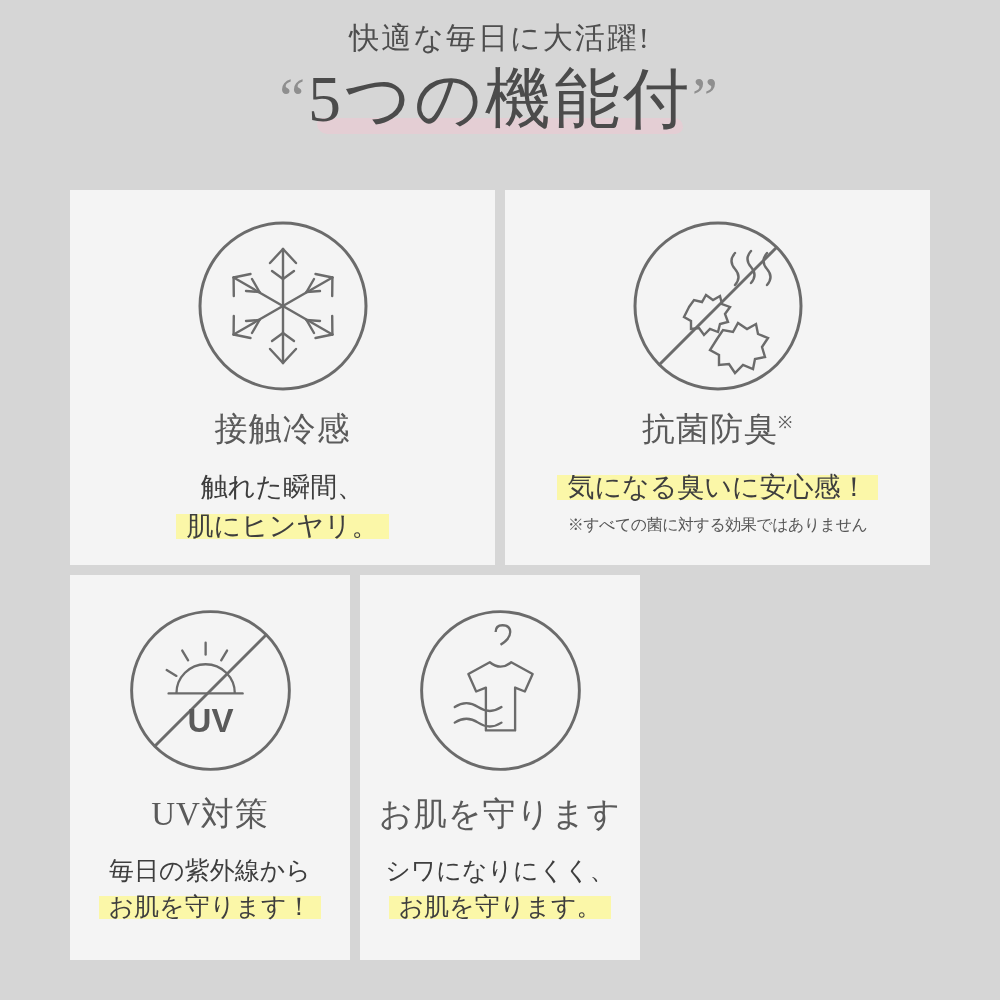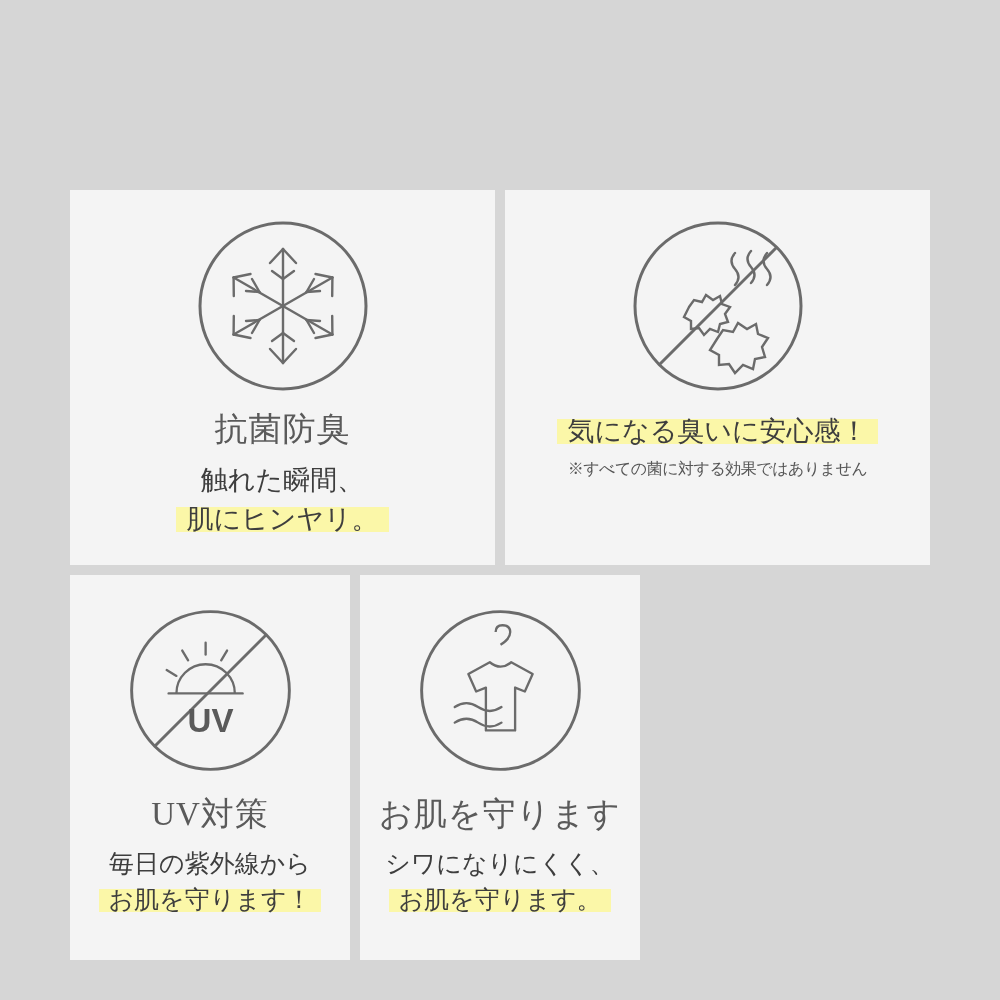--- a/index.html
+++ b/index.html
@@ -106,21 +106,21 @@
     letter-spacing: 1px;
     margin-top: 4px;
     text-align: center;
     white-space: nowrap;
   }
   .card-title .note-mark {
     font-size: 17px;
     vertical-align: super;
   }
   .card-desc {
-    margin-top: 9px;
+    margin-top: 16px;
     text-align: center;
     font-size: 27px;
     line-height: 1.45;
     color: #3e3e3e;
     font-family: "Liberation Serif", serif;
     letter-spacing: 0px;
   }
   .row2 .card-desc { font-size: 25px; }
   .hl {
     background: linear-gradient(to bottom, transparent 10%, #fbf7a8 10%, #fbf7a8 95%, transparent 95%);
@@ -141,20 +141,29 @@
     font-weight: bold;
     font-size: 34px;
     fill: #5a5a5a;
   }
 </style>
 </head>
 <body>
 
 <div class="page">
 
+  <div class="header">
+    <div class="header-sub">快適な毎日に大活躍!</div>
+    <div class="header-main-wrap">
+      <div class="header-main">
+        <span class="quote">“</span><span>5つの機能付</span><span class="quote">”</span>
+      </div>
+      <div class="underline-brush"></div>
+    </div>
+  </div>
 
   <div class="grid">
 
     <div class="row row1">
 
       <div class="card">
         <div class="icon-box">
           <svg width="190" height="190" viewBox="0 0 190 190">
             <circle cx="95" cy="95" r="83" class="stroke"></circle>
             <g class="stroke-thin" stroke-linecap="round">
@@ -184,21 +193,21 @@
               <line x1="118.5" y1="109" x2="132" y2="110"></line>
                 <line x1="118.5" y1="109" x2="126" y2="122"></line>
               <line x1="71.5" y1="109" x2="58" y2="110"></line>
                 <line x1="71.5" y1="109" x2="64" y2="122"></line>
               <line x1="118.5" y1="81" x2="132" y2="80"></line>
                 <line x1="118.5" y1="81" x2="126" y2="68"></line>
             </g>
           </svg>
         </div>
         <div class="card-title">
-          <span>抗菌防臭</span>
+          <span>接触冷感</span>
         </div>
         <div class="card-desc">
           <div><span>触れた瞬間、</span></div>
           <div><span class="hl">肌にヒンヤリ。</span></div>
         </div>
       </div>
 
       <div class="card">
         <div class="icon-box">
           <svg width="190" height="190" viewBox="0 0 190 190">
@@ -209,20 +218,23 @@
               <path d="M112 74 q7 -8 0 -16 q-7 -8 0 -16"></path>
               <path d="M128 72 q7 -8 0 -16 q-7 -8 0 -16"></path>
               <path d="M144 74 q7 -8 0 -16 q-7 -8 0 -16"></path>
             </g>
 
             <g class="stroke-thin">
               <path d="M66 96 l5 -7 l8 2 l4 -7 l7 5 l7 -4 l2 8 l8 3 l-5 7 l3 8 l-8 2 l-2 8 l-8 -3 l-6 6 l-5 -7 l-8 1 l0 -8 l-7 -4 z"></path>
               <path d="M94 128 l6 -9 l10 2 l5 -9 l9 6 l9 -5 l2 10 l10 4 l-6 9 l3 10 l-10 2 l-2 10 l-10 -4 l-8 8 l-6 -9 l-10 1 l0 -10 l-9 -5 z"></path>
             </g>
           </svg>
+        </div>
+        <div class="card-title">
+          <span>抗菌防臭</span><span class="note-mark">※</span>
         </div>
         <div class="card-desc">
           <div><span class="hl">気になる臭いに安心感！</span></div>
         </div>
         <div class="footnote">※すべての菌に対する効果ではありません</div>
       </div>
 
     </div>
 
     <div class="row row2">

